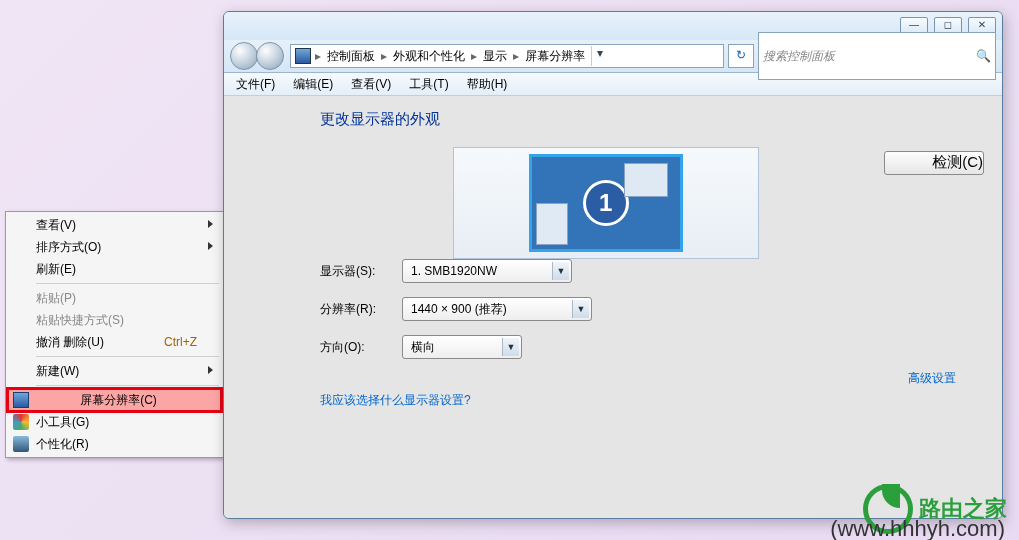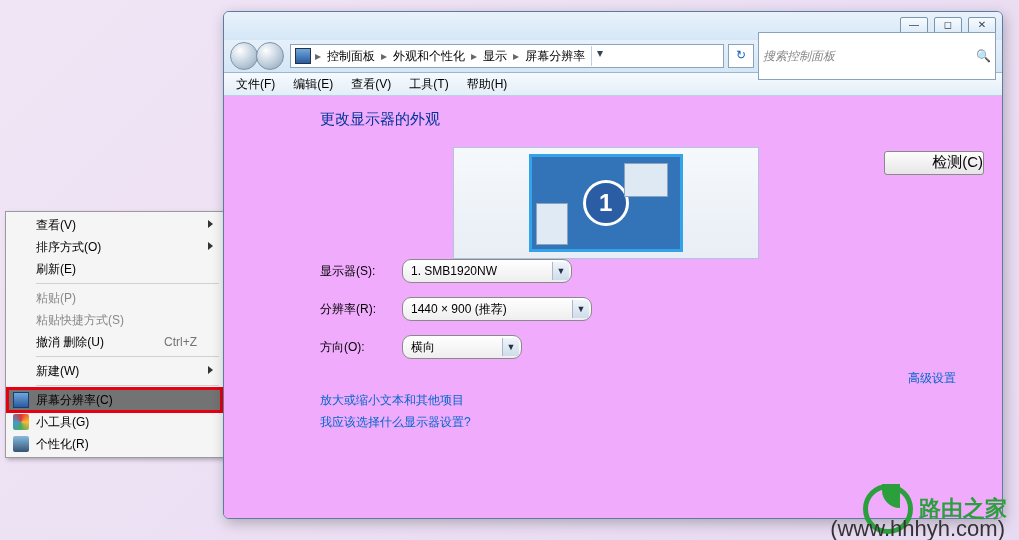--- a/index.html
+++ b/index.html
@@ -43,26 +43,27 @@
     border-left: 5px solid #333;
   }
   .ctx-sep {
     height: 1px;
     background: #d0d0d0;
     margin: 3px 2px 3px 28px;
   }
   .ctx-short {
     position: absolute;
     right: 24px;
-    color: #737373;
+    color: #a16207;
   }
   .ctx-item.highlight {
     outline: 3px solid #e70012;
     outline-offset: -1px;
-    background: #737373;
+    background: #fca5a5;
+    justify-content: center;
   }
   .ctx-icon {
     position: absolute;
     left: 5px;
     top: 3px;
     width: 16px;
     height: 16px;
   }
   .ico-monitor {
     background: linear-gradient(#6fa8dc,#2b5aa0);
@@ -226,21 +227,21 @@
     align-items: flex-start;
     padding: 0 4px;
     gap: 2px;
   }
   .menubar .mi {
     padding: 0 8px;
     line-height: 22px;
   }
   .content {
     flex: 1;
-    background: #f0abfc;
+    background: #e5e5e5;
     position: relative;
     padding: 14px 18px 4px 96px;
     overflow-y: scroll;
   }
   .content::-webkit-scrollbar { width: 16px; background:#eef3f9; }
   .content::-webkit-scrollbar-thumb { background:#c3d3e4; border:1px solid #9db6cf; }
   .page-title {
     font-size: 15px;
     color: #003399;
     margin-bottom: 18px;
@@ -317,21 +318,21 @@
     display: flex;
     align-items: center;
     margin-bottom: 14px;
   }
   .form-label { width: 82px; }
   .w7select {
     height: 22px;
     min-width: 140px;
     background: linear-gradient(#fff,#eee);
     border: 1px solid #8a8a8a;
-    border-radius: 9px;
+    border-radius: 3px;
     display: flex;
     align-items: center;
     padding: 0 20px 0 8px;
     position: relative;
   }
   .w7select .dd {
     position: absolute;
     right: 2px; top: 2px;
     width: 16px; height: 18px;
     background: linear-gradient(#f1f5fa,#cfdceb);
@@ -514,21 +515,20 @@
         <div class="w7select" style="min-width:90px">
           <span>横向</span>
           <span class="dd">▼</span>
         </div>
       </div>
     </div>
 
     <div class="adv-link">高级设置</div>
 
     <div class="link-block">
-      <div>放大或缩小文本和其他项目</div>
       <div>我应该选择什么显示器设置?</div>
     </div>
   </div>
 </div>
 
 <div class="wm">
   <div class="wm-logo"></div>
   <div class="wm-text">路由之家</div>
 </div>
 <div class="wm-url">(www.hhhyh.com)</div>

